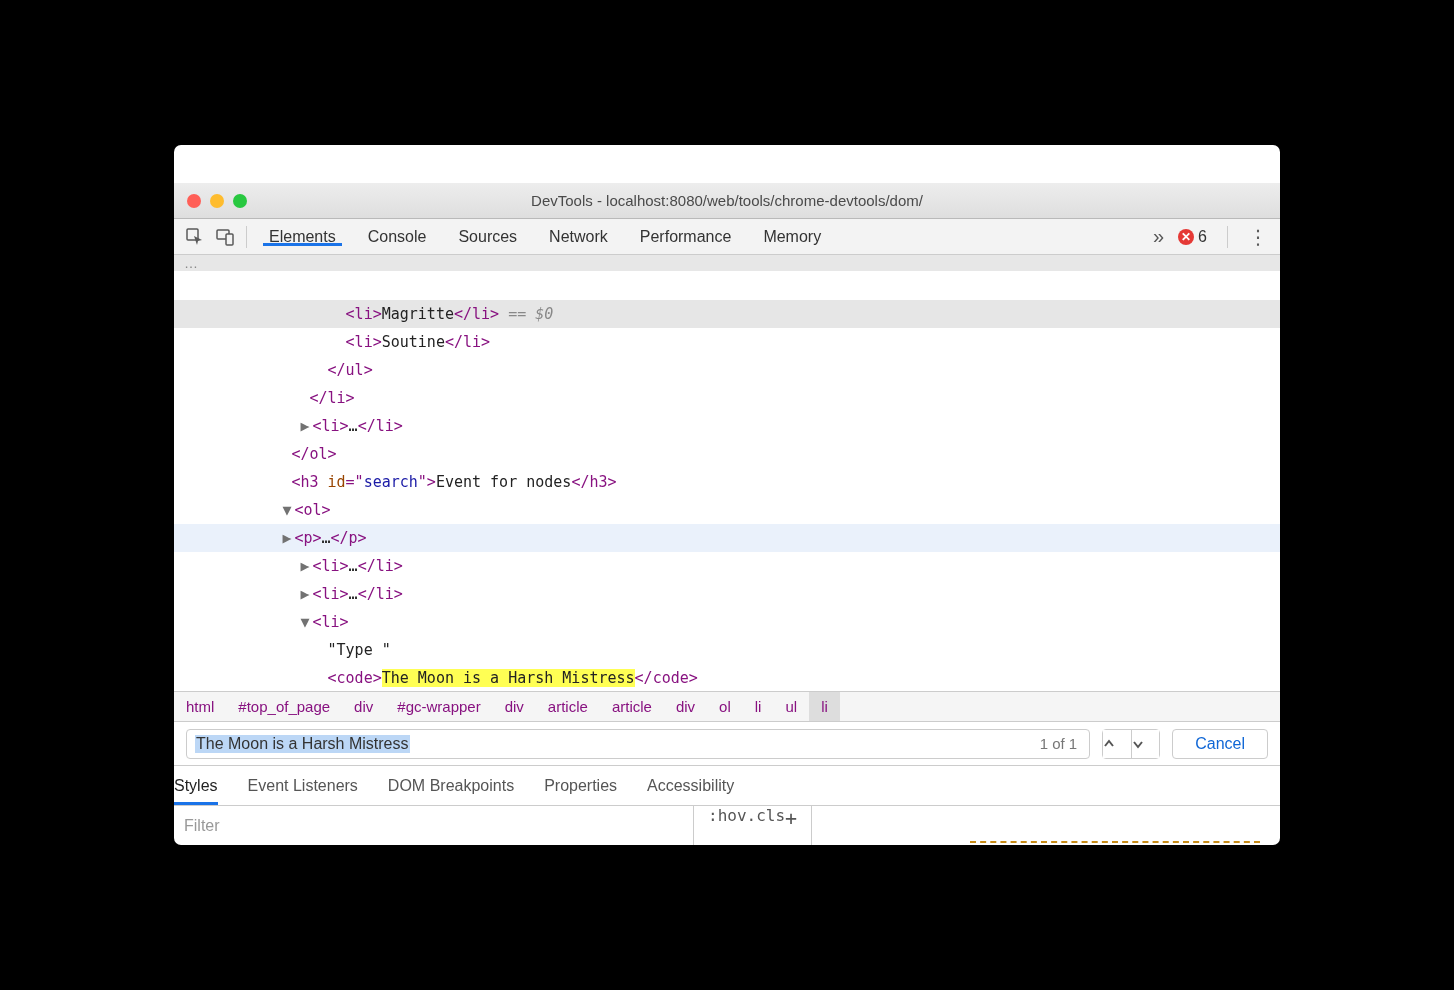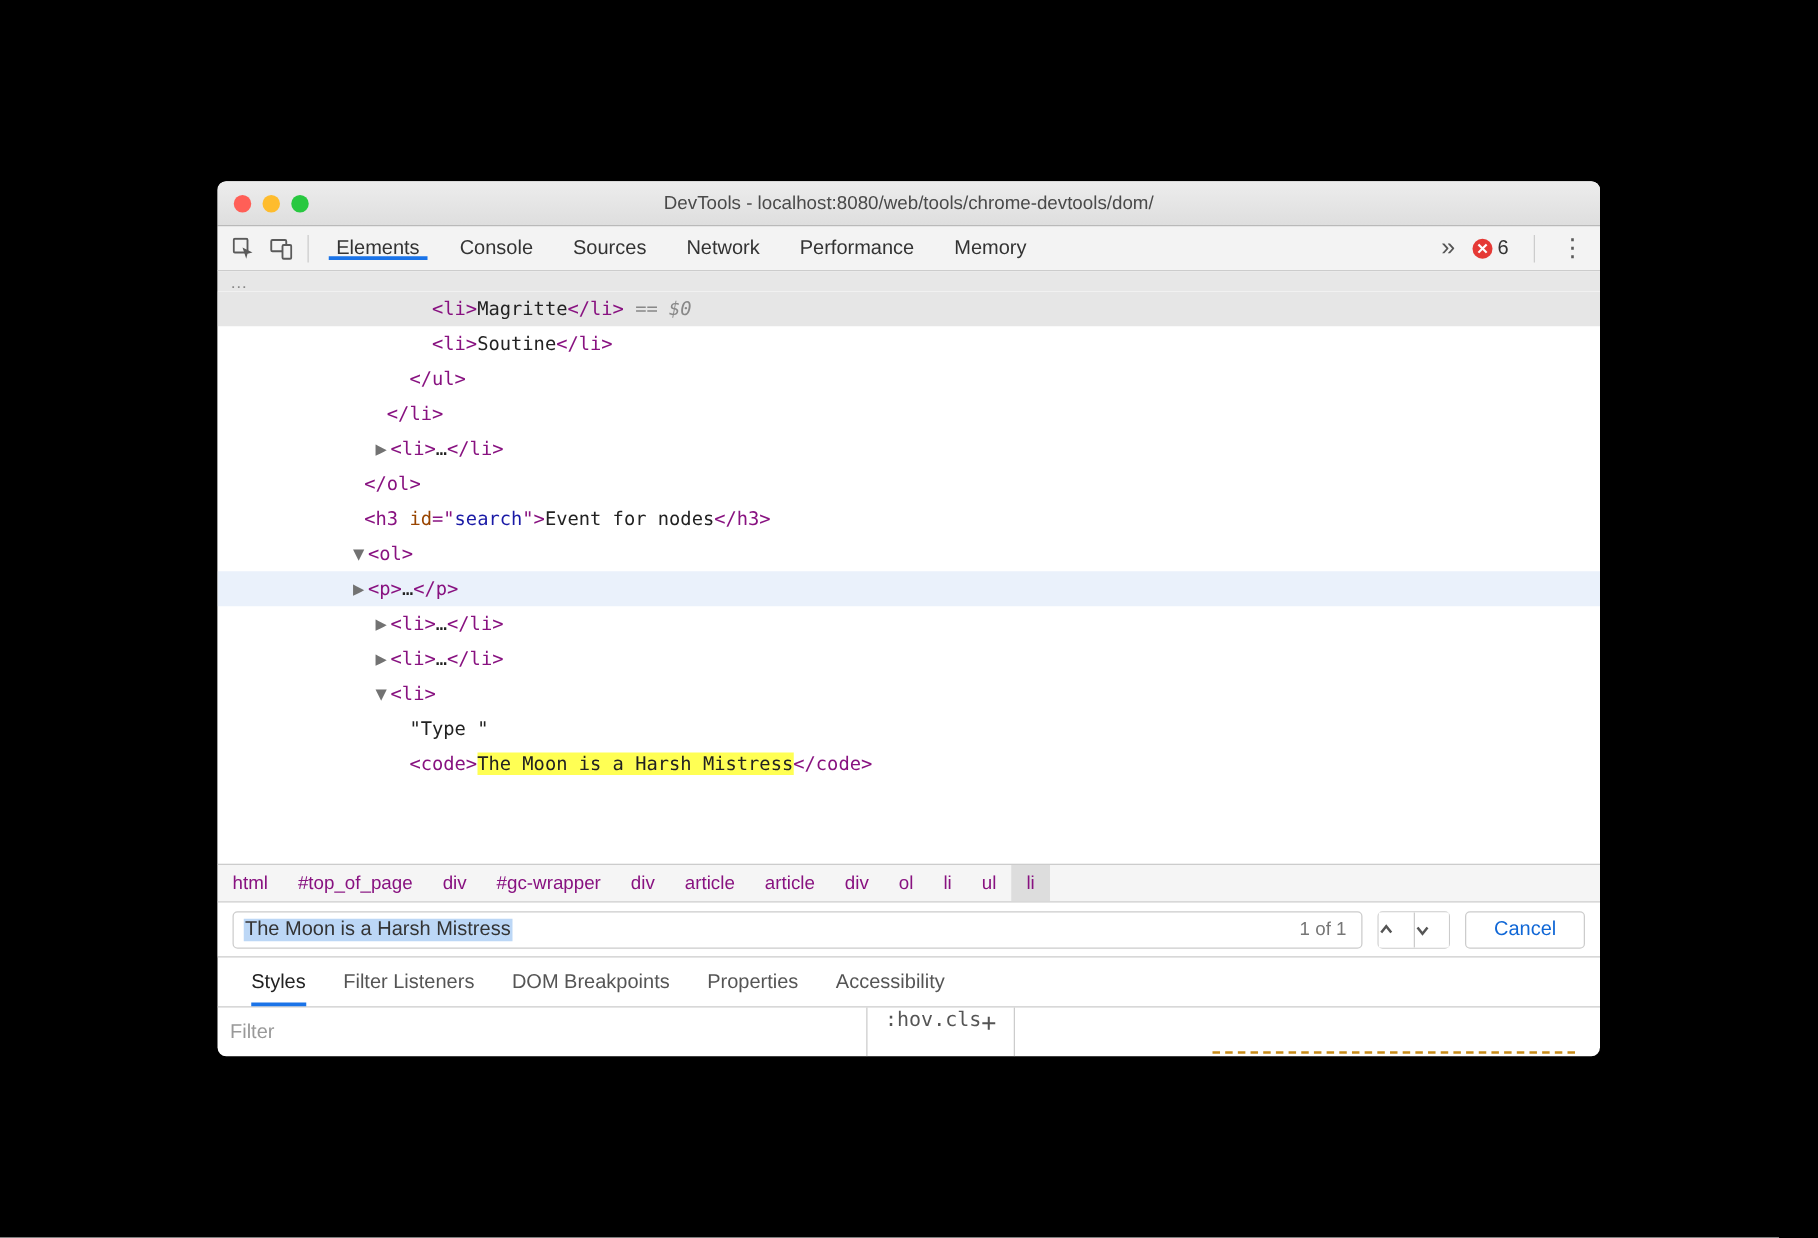--- a/index.html
+++ b/index.html
@@ -24,20 +24,21 @@
     flex-direction: column;
   }
   .titlebar {
     height: 36px;
     background: linear-gradient(#ededed,#dedede);
     border-bottom: 1px solid #b9b9b9;
     display: flex;
     align-items: center;
     position: relative;
     flex-shrink: 0;
+    margin-top: 38px;
   }
   .traffic { display: flex; gap: 9px; margin-left: 13px; }
   .tl { width: 14px; height: 14px; border-radius: 50%; }
   .tl.close   { background:#ff5f57; }
   .tl.min     { background:#febc2e; }
   .tl.zoom    { background:#28c840; }
   .titlebar-title {
     position: absolute; left: 0; right: 0; text-align: center;
     font-size: 15px; color:#4a4a4a; pointer-events: none;
   }
@@ -67,20 +68,21 @@
     height:16px; background:#e7e7e7; display:flex; align-items:center; padding:0 10px;
     color:#888; font-size:14px; letter-spacing:2px; flex-shrink:0;
   }
 
   .tree {
     flex: 1 1 auto;
     font-family: Menlo, Consolas, monospace;
     font-size: 15px;
     overflow:hidden;
     background:#fff;
+    margin-top:29px;
   }
   .line { white-space: pre; height:28px; line-height:28px; }
   .line.sel { background:#e6e6e6; }
   .line.hl  { background:#eaf1fb; }
   .tri { color:#727272; padding-right:3px; }
   .tag { color:#881280; }
   .attr { color:#994500; }
   .strv { color:#1a1aa6; }
   .txt { color:#222; }
   .ell { color:#222; }
@@ -109,21 +111,21 @@
   .stepper { border:1px solid #ccc; border-radius:4px; display:flex; height:30px; }
   .stepper button { width:28px; background:#fff; border:none; color:#555; font-size:14px; }
   .stepper button + button { border-left:1px solid #ccc; }
   .cancel-btn {
     height:30px; padding:0 22px; border:1px solid #ccc; border-radius:4px;
     background:#fff; color:#1067d6; font-size:16px;
   }
 
   .subpanel-tabs {
     height:40px; border-top:1px solid #ccc; display:flex; align-items:center;
-    font-size:16px; color:#555; gap:30px; padding:0 27px; flex-shrink:0;
+    font-size:16px; color:#555; gap:30px; padding:0 0; flex-shrink:0;
   }
   .subtab { position:relative; height:100%; display:flex; align-items:center; }
   .subtab.active { color:#222; }
   .subtab.active::after { content:""; position:absolute; left:0; right:0; bottom:0; height:3px; background:#1a73e8; }
 
   .styles-row {
     height:40px; border-top:1px solid #ccc; display:flex; align-items:stretch; flex-shrink:0;
     font-size:16px; color:#555;
   }
   .filter-field { flex:0 0 520px; border-right:1px solid #ccc; display:flex; align-items:center; padding:0 10px; color:#999; }
@@ -230,21 +232,21 @@
           <svg width="12" height="12" viewBox="0 0 12 12">
             <path d="M2 4 L6 9 L10 4" fill="none" stroke="#555" stroke-width="2"></path>
           </svg>
         </button>
     </div>
     <button class="cancel-btn">Cancel</button>
   </div>
 
   <div class="subpanel-tabs">
     <div class="subtab active">Styles</div>
-    <div class="subtab">Filter Listeners</div>
+    <div class="subtab">Event Listeners</div>
     <div class="subtab">DOM Breakpoints</div>
     <div class="subtab">Properties</div>
     <div class="subtab">Accessibility</div>
   </div>
 
   <div class="styles-row">
     <div class="filter-field">Filter</div>
     <div class="style-actions">
       <span>:hov</span>
       <span>.cls</span>

